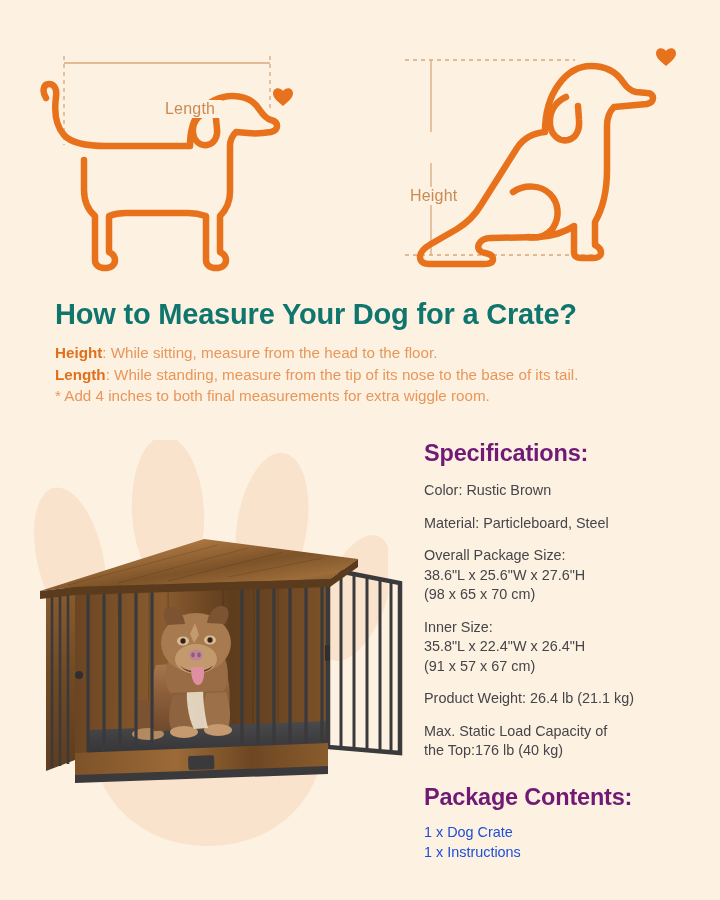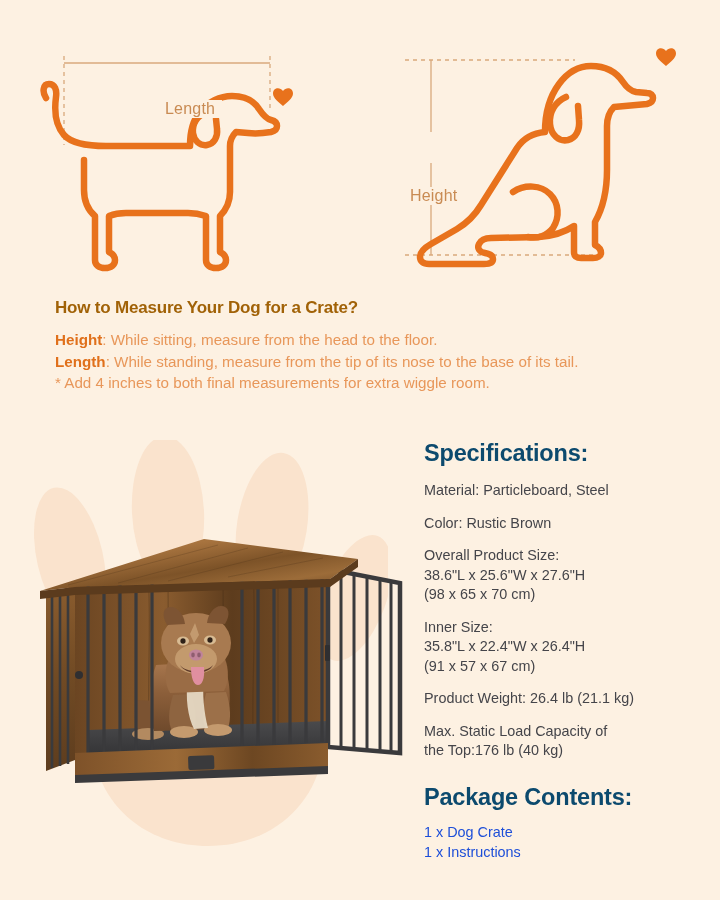--- a/index.html
+++ b/index.html
@@ -27,22 +27,22 @@
     background:#fdf1e2;
     padding:0 7px;
     white-space:nowrap;
   }
   .label-length { left:118px; top:60px; }
   .label-height { left:8px;  top:147px; }
 
   
   .howto { position:absolute; left:55px; top:298px; width:620px; }
   .howto-title {
-    color:#a16207;
-    font-size:17px;
+    color:#0f766e;
+    font-size:29px;
     font-weight:bold;
     letter-spacing:-0.2px;
     margin-bottom:11px;
   }
   .howto-line {
     color:#e8975a;
     font-size:15.2px;
     line-height:21.5px;
     white-space:nowrap;
   }
@@ -58,21 +58,21 @@
   
   .product-photo {
     position:absolute; left:28px; top:525px;
     width:390px; height:265px;
     z-index:1;
   }
 
   
   .right-col { position:absolute; left:424px; top:440px; width:276px; }
   .sec-title {
-    color:#0c4a6e;
+    color:#701a75;
     font-size:23.5px;
     font-weight:bold;
     letter-spacing:-0.2px;
   }
   .spec-list { margin-top:14px; }
   .spec-item {
     color:#45454a;
     font-size:14.4px;
     line-height:19.5px;
     margin-bottom:13px;
@@ -368,27 +368,27 @@
     <rect x="297" y="120" width="5" height="16" rx="1"></rect>
   </g>
 </svg>
 
 <div class="right-col">
 
   <div class="sec-title">Specifications:</div>
 
   <div class="spec-list">
     <div class="spec-item">
+      <span class="spec-sub">Color: Rustic Brown</span>
+    </div>
+    <div class="spec-item">
       <span class="spec-sub">Material: Particleboard, Steel</span>
     </div>
     <div class="spec-item">
-      <span class="spec-sub">Color: Rustic Brown</span>
-    </div>
-    <div class="spec-item">
-      <span class="spec-sub">Overall Product Size:</span>
+      <span class="spec-sub">Overall Package Size:</span>
       <span class="spec-sub">38.6"L x 25.6"W x 27.6"H</span>
       <span class="spec-sub">(98 x 65 x 70 cm)</span>
     </div>
     <div class="spec-item">
       <span class="spec-sub">Inner Size:</span>
       <span class="spec-sub">35.8"L x 22.4"W x 26.4"H</span>
       <span class="spec-sub">(91 x 57 x 67 cm)</span>
     </div>
     <div class="spec-item">
       <span class="spec-sub">Product Weight: 26.4 lb (21.1 kg)</span>

